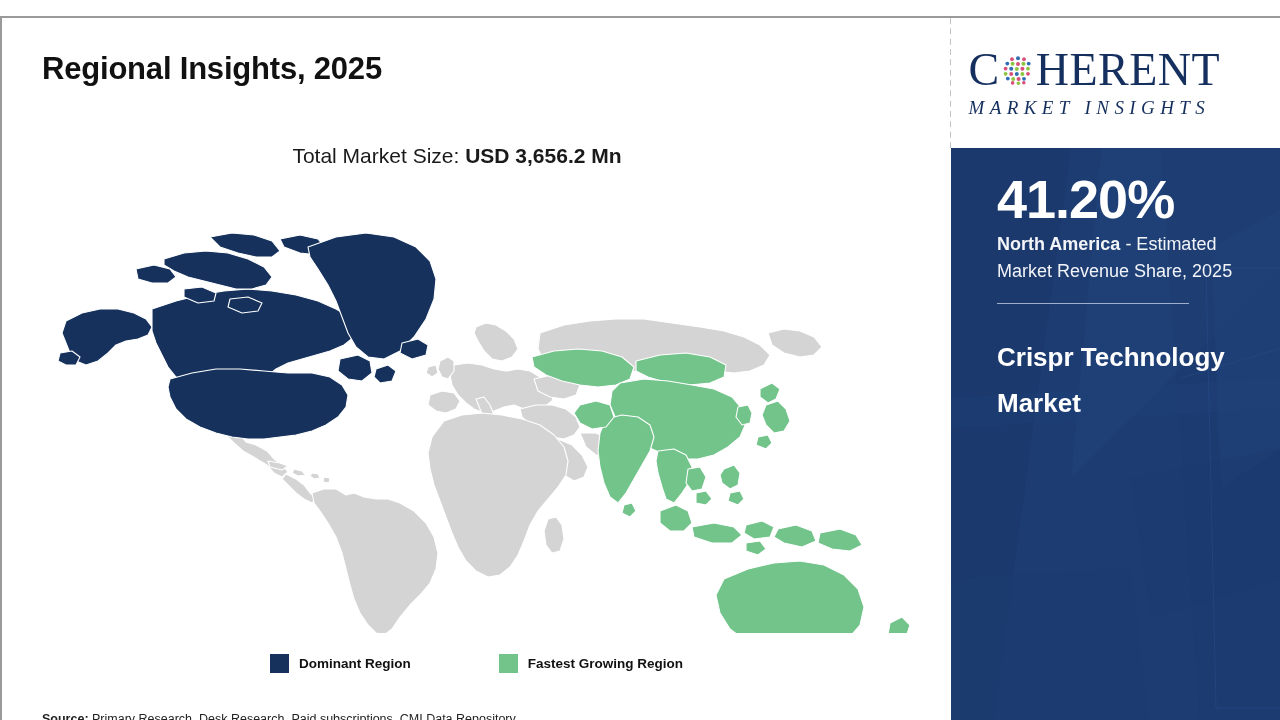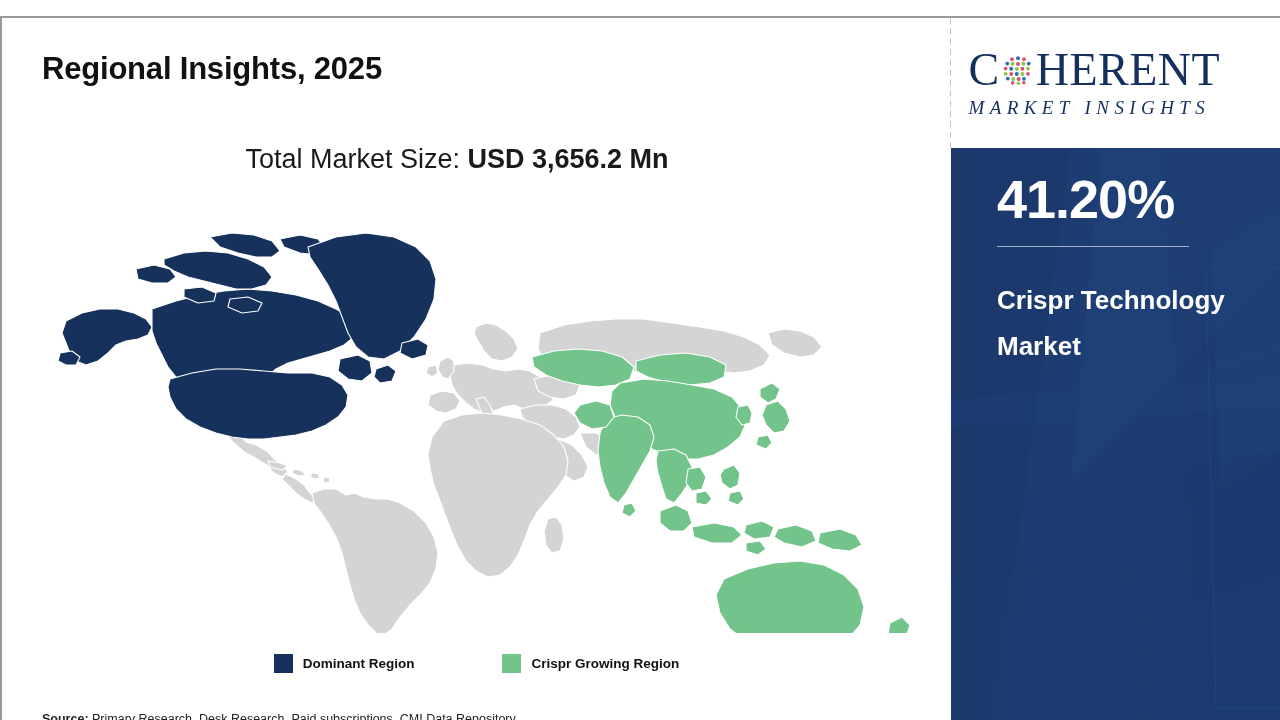--- a/index.html
+++ b/index.html
@@ -32,21 +32,21 @@
     font-size: 31px;
     font-weight: bold;
     color: #111111;
     letter-spacing: -0.2px;
   }
   #market-size-line {
     position: absolute;
     left: 0; top: 126px;
     width: 910px;
     text-align: center;
-    font-size: 27px;
+    font-size: 21px;
     color: #1a1a1a;
     white-space: nowrap;
   }
   #market-size-label { font-weight: 400; }
   #market-size-value { font-weight: bold; }
 
   
   #map-wrap {
     position: absolute;
     left: 22px; top: 175px;
@@ -297,21 +297,21 @@
       </svg>
     </div>
 
     <div id="legend">
       <div class="legend-item">
         <span class="legend-swatch" style="background:#16325c"></span>
         <span class="legend-label">Dominant Region</span>
       </div>
       <div class="legend-item">
         <span class="legend-swatch" style="background:#72c48b"></span>
-        <span class="legend-label">Crispr Growing Region</span>
+        <span class="legend-label">Fastest Growing Region</span>
       </div>
     </div>
 
     <div id="source-note">
       <span id="source-label">Source:</span><span id="source-text"> Primary Research, Desk Research, Paid subscriptions, CMI Data Repository</span>
     </div>
   </div>
 
   <div id="vertical-divider"></div>
 
@@ -362,18 +362,21 @@
       <path d="M210 0 L331 0 L331 590 L250 590 Z" fill="#1b3a6f" opacity="0.5"></path>
       <path d="M0 250 L331 230 L331 260 L0 280 Z" fill="#20417a" opacity="0.35"></path>
       <path d="M260 100 L331 60 L331 300 L270 340 Z" fill="#24487f" opacity="0.3"></path>
       <path d="M180 330 L331 300 L331 430 L200 470 Z" fill="#1b3a6f" opacity="0.4"></path>
       <path d="M0 430 L180 420 L200 590 L0 590 Z" fill="#1c3b70" opacity="0.35"></path>
       <path d="M255 120 L331 120 L331 560 L265 560 Z" fill="none" stroke="#2b5091" stroke-width="1" opacity="0.45"></path>
       <path d="M230 230 L331 200" fill="none" stroke="#2b5091" stroke-width="1" opacity="0.4"></path>
     </svg>
     <div id="panel-content">
       <div id="stat-percent">41.20%</div>
+      <div id="stat-caption">
+        <span id="stat-region">North America</span><span id="stat-caption-rest"> - Estimated Market Revenue Share, 2025</span>
+      </div>
       <div id="stat-divider"></div>
       <div id="market-name">Crispr Technology Market</div>
     </div>
   </div>
 
 </div>
 
 </body></html>

